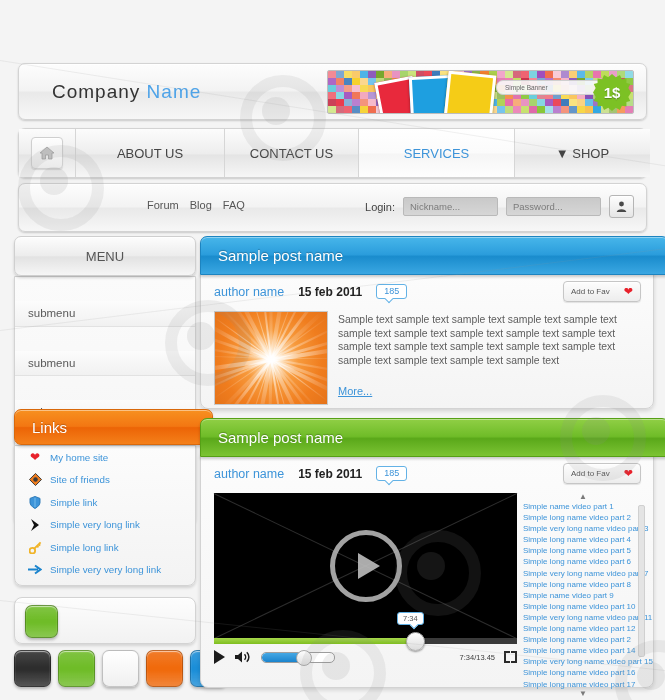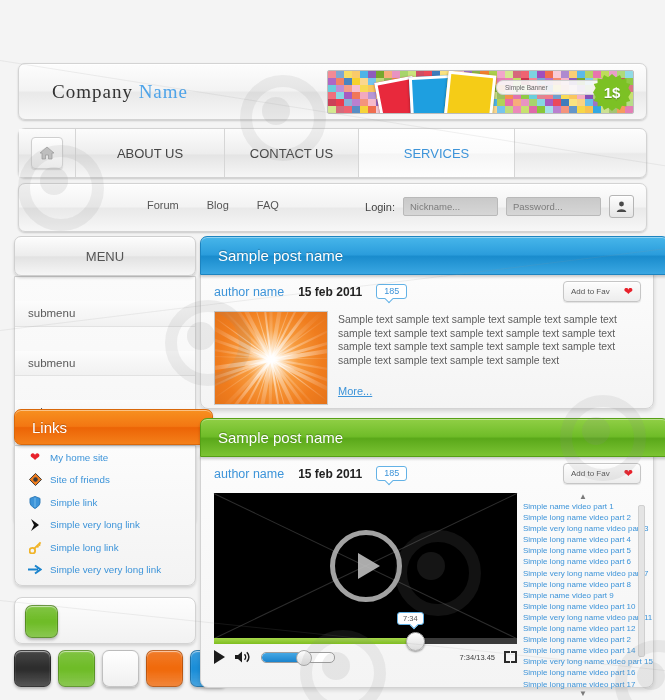--- a/index.html
+++ b/index.html
@@ -41,21 +41,21 @@
 
   
   .panelwhite{
     background:linear-gradient(180deg,#fdfdfd 0%,#f3f3f3 48%,#e9e9e9 52%,#f7f7f7 100%);
     border:1px solid #d3d3d3;border-radius:7px;
     box-shadow:0 1px 2px rgba(0,0,0,.18), inset 0 1px 0 #fff;
   }
   .companybar{position:absolute;left:18px;top:63px;width:627px;height:55px;z-index:10;}
   .company{
     position:absolute;left:33px;top:17px;font-size:19px;letter-spacing:1px;
-    font-family:Liberation Serif, serif;color:#333;
+    font-family:Liberation Sans, sans-serif;color:#333;
   }
   .company .nm{color:#4ea3e8;}
 
   
   .banner{position:absolute;right:12px;top:6px;width:305px;height:42px;
     border:1px solid #bdbdbd;background:#fff;overflow:hidden;border-radius:2px;}
   .mosaic{position:absolute;inset:0;display:grid;
     grid-template-columns:repeat(38,1fr);grid-template-rows:repeat(6,1fr);}
   .mosaic i{display:block;}
   .photo{position:absolute;border:3px solid #fff;box-shadow:0 1px 3px rgba(0,0,0,.4);}
@@ -98,21 +98,21 @@
 
   
   .tabbar{position:absolute;left:18px;top:183px;width:627px;height:47px;z-index:10;}
   .tabsel{
     position:absolute;left:13px;top:4px;width:103px;height:43px;
     background:linear-gradient(180deg,#fefefe,#fafafa 70%,#f4f4f4);
     border:1px solid #d8d8d8;border-bottom:none;border-radius:6px 6px 0 0;
     display:flex;align-items:center;justify-content:center;
     color:#3d94d9;font-size:11px;box-shadow:inset 0 1px 0 #fff;
   }
-  .tabs{position:absolute;left:128px;top:15px;display:flex;gap:28px;font-size:11px;color:#555;}
+  .tabs{position:absolute;left:128px;top:15px;display:flex;gap:11px;font-size:11px;color:#555;}
   .loginwrap{position:absolute;right:12px;top:11px;display:flex;align-items:center;gap:8px;}
   .loginlbl{font-size:11px;color:#444;}
   .inp{
     width:95px;height:19px;border:1px solid #b9b9b9;border-radius:2px;
     background:linear-gradient(180deg,#c9c9c9,#d6d6d6);
     font-size:9.5px;color:#7b7b7b;padding:0 6px;box-sizing:border-box;
     font-family:"Liberation Sans",sans-serif;
   }
   .inp::placeholder{color:#7b7b7b;}
   .userbtn{
@@ -522,20 +522,21 @@
       <div class="navitem homecell">
         <div class="homebtn">
           <svg width="16" height="16" viewBox="0 0 16 16" aria-hidden="true">
             <path d="M8 2 L15 8 L13 8 L13 14 L9.5 14 L9.5 10 L6.5 10 L6.5 14 L3 14 L3 8 L1 8 Z" fill="#c6c6c6" stroke="#9a9a9a" stroke-width="0.7"></path>
           </svg>
         </div>
       </div>
     <div class="navitem" style="width: 148px;">ABOUT US</div>
         <div class="navitem" style="width: 133px;">CONTACT US</div>
         <div class="navitem active" style="width: 155px;">SERVICES</div>
+        <div class="navitem" style="width: 135px; border-right: none;">▼ SHOP</div>
       </div>
   </div>
 
   <div class="tabbar panelwhite">
     <div class="tabs" id="tabs">
         <span>Forum</span>
         <span>Blog</span>
         <span>FAQ</span>
       </div>
     <div class="loginwrap">

